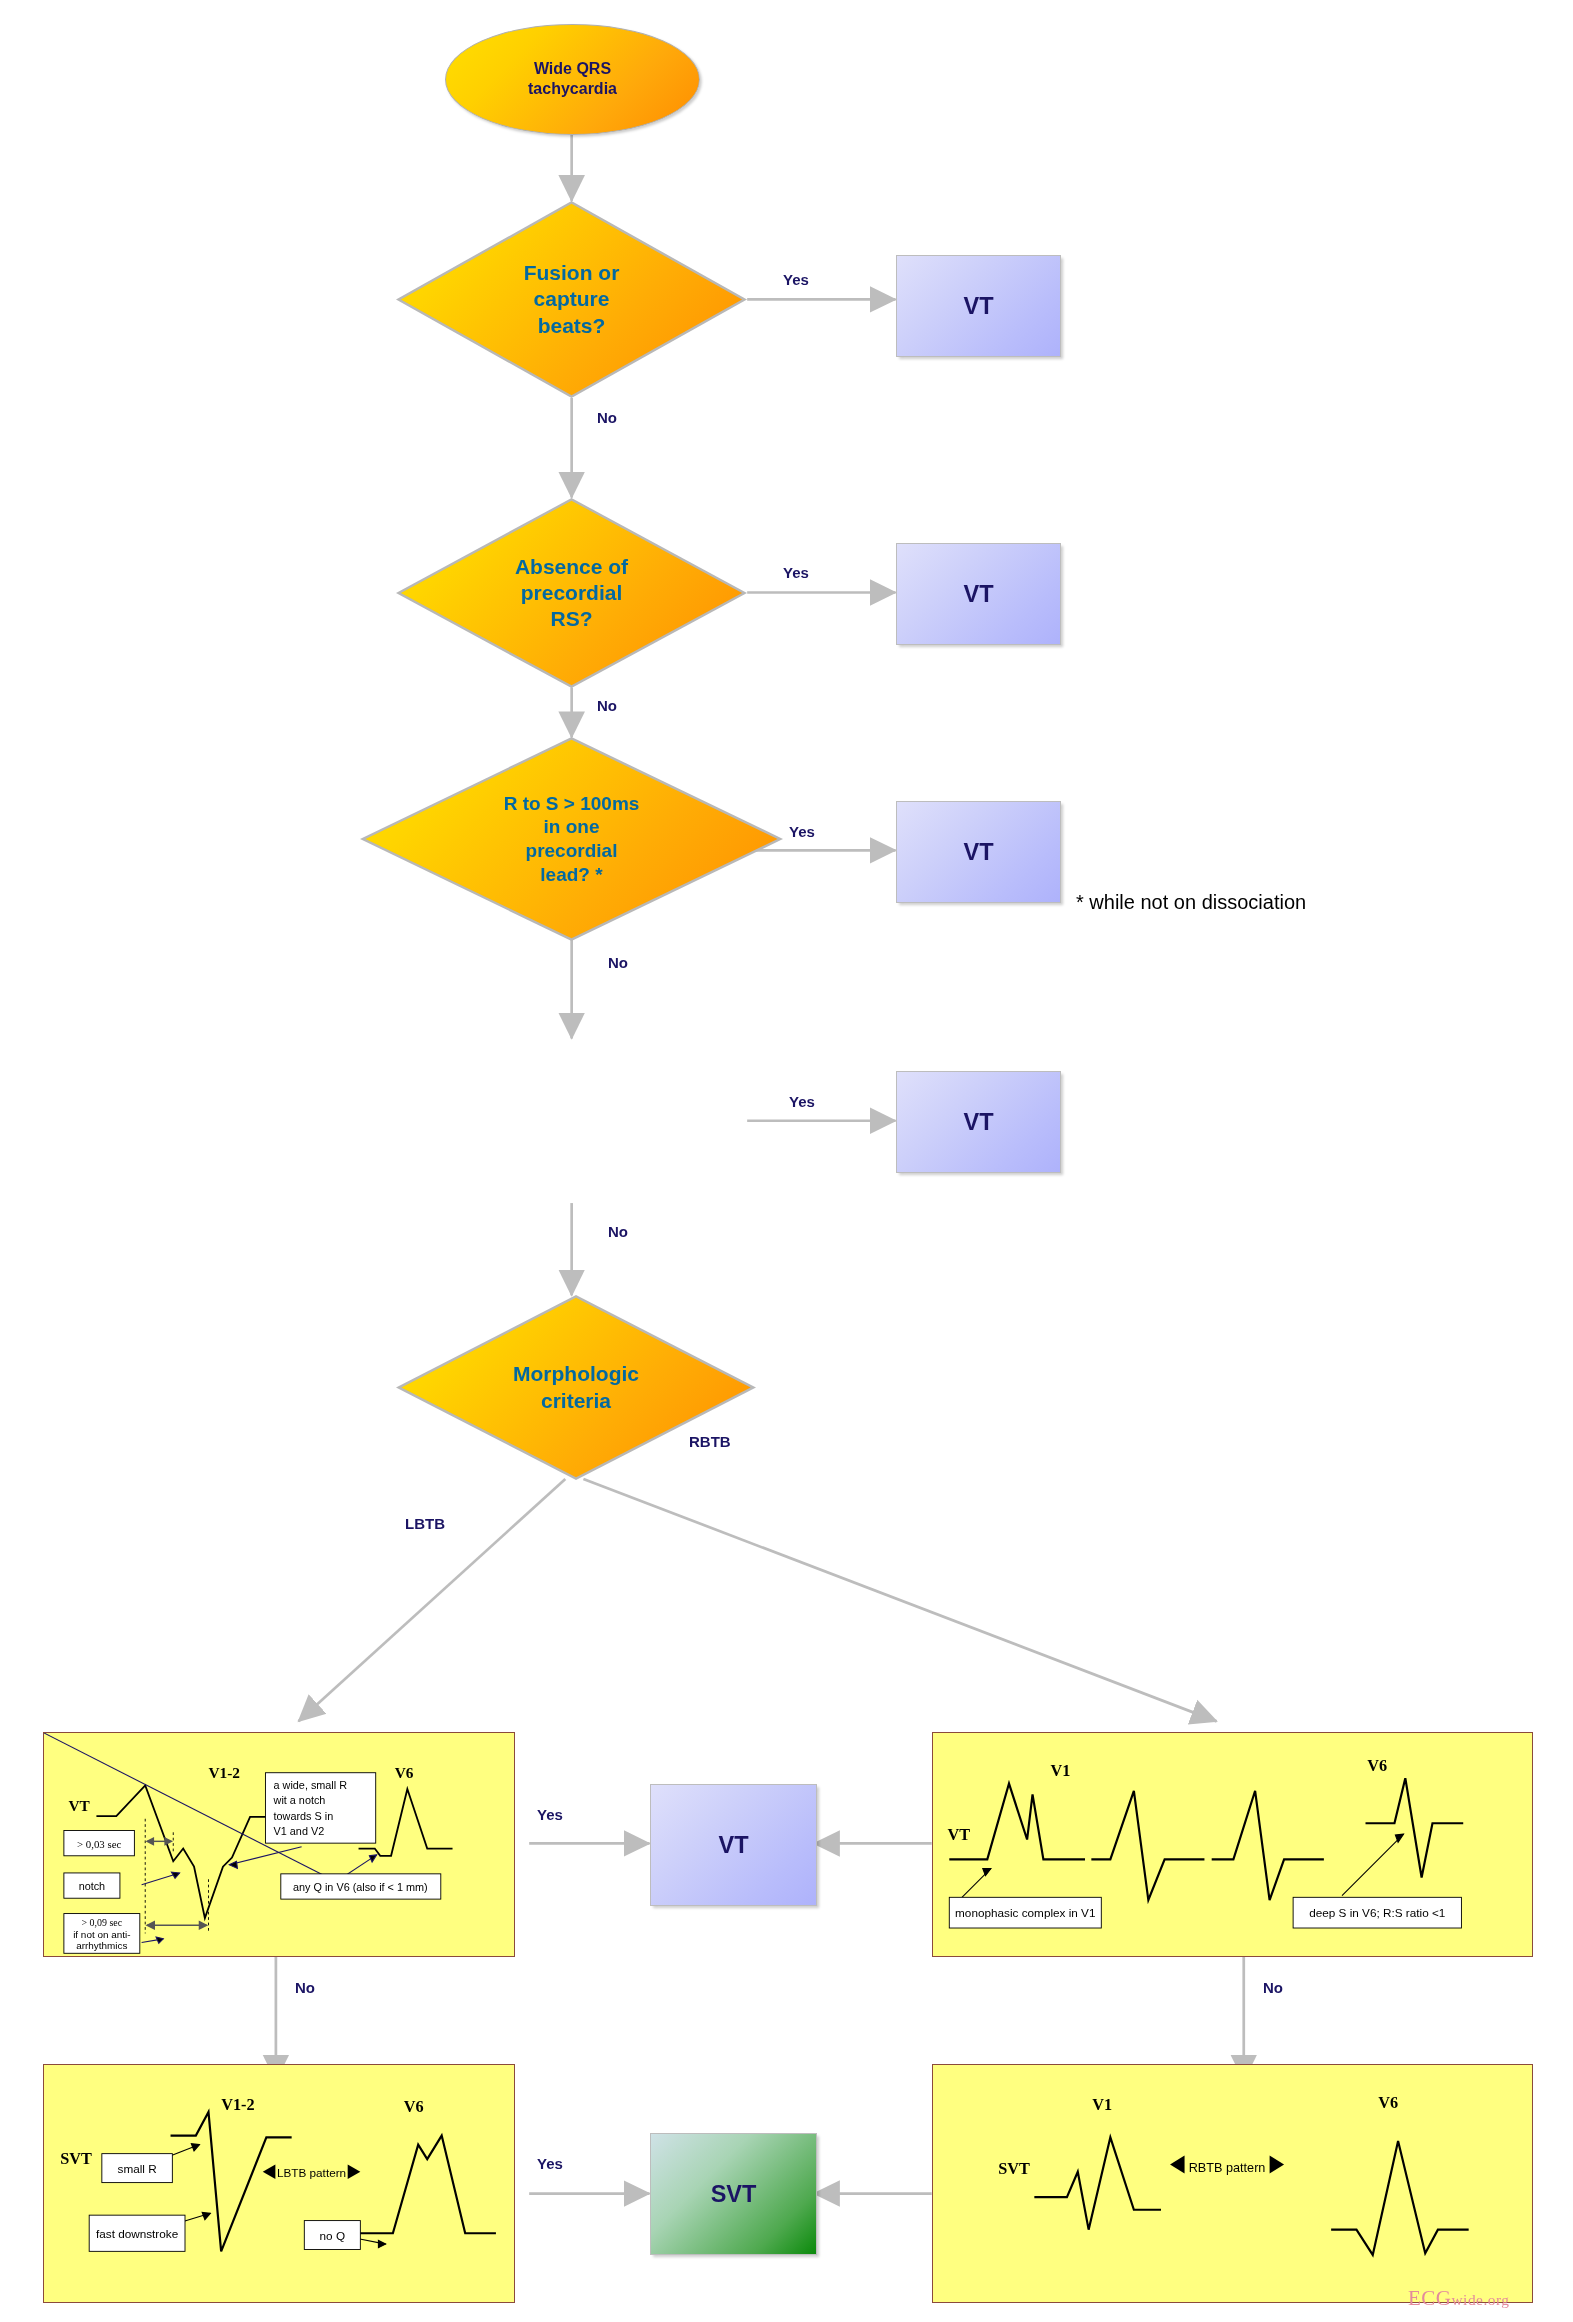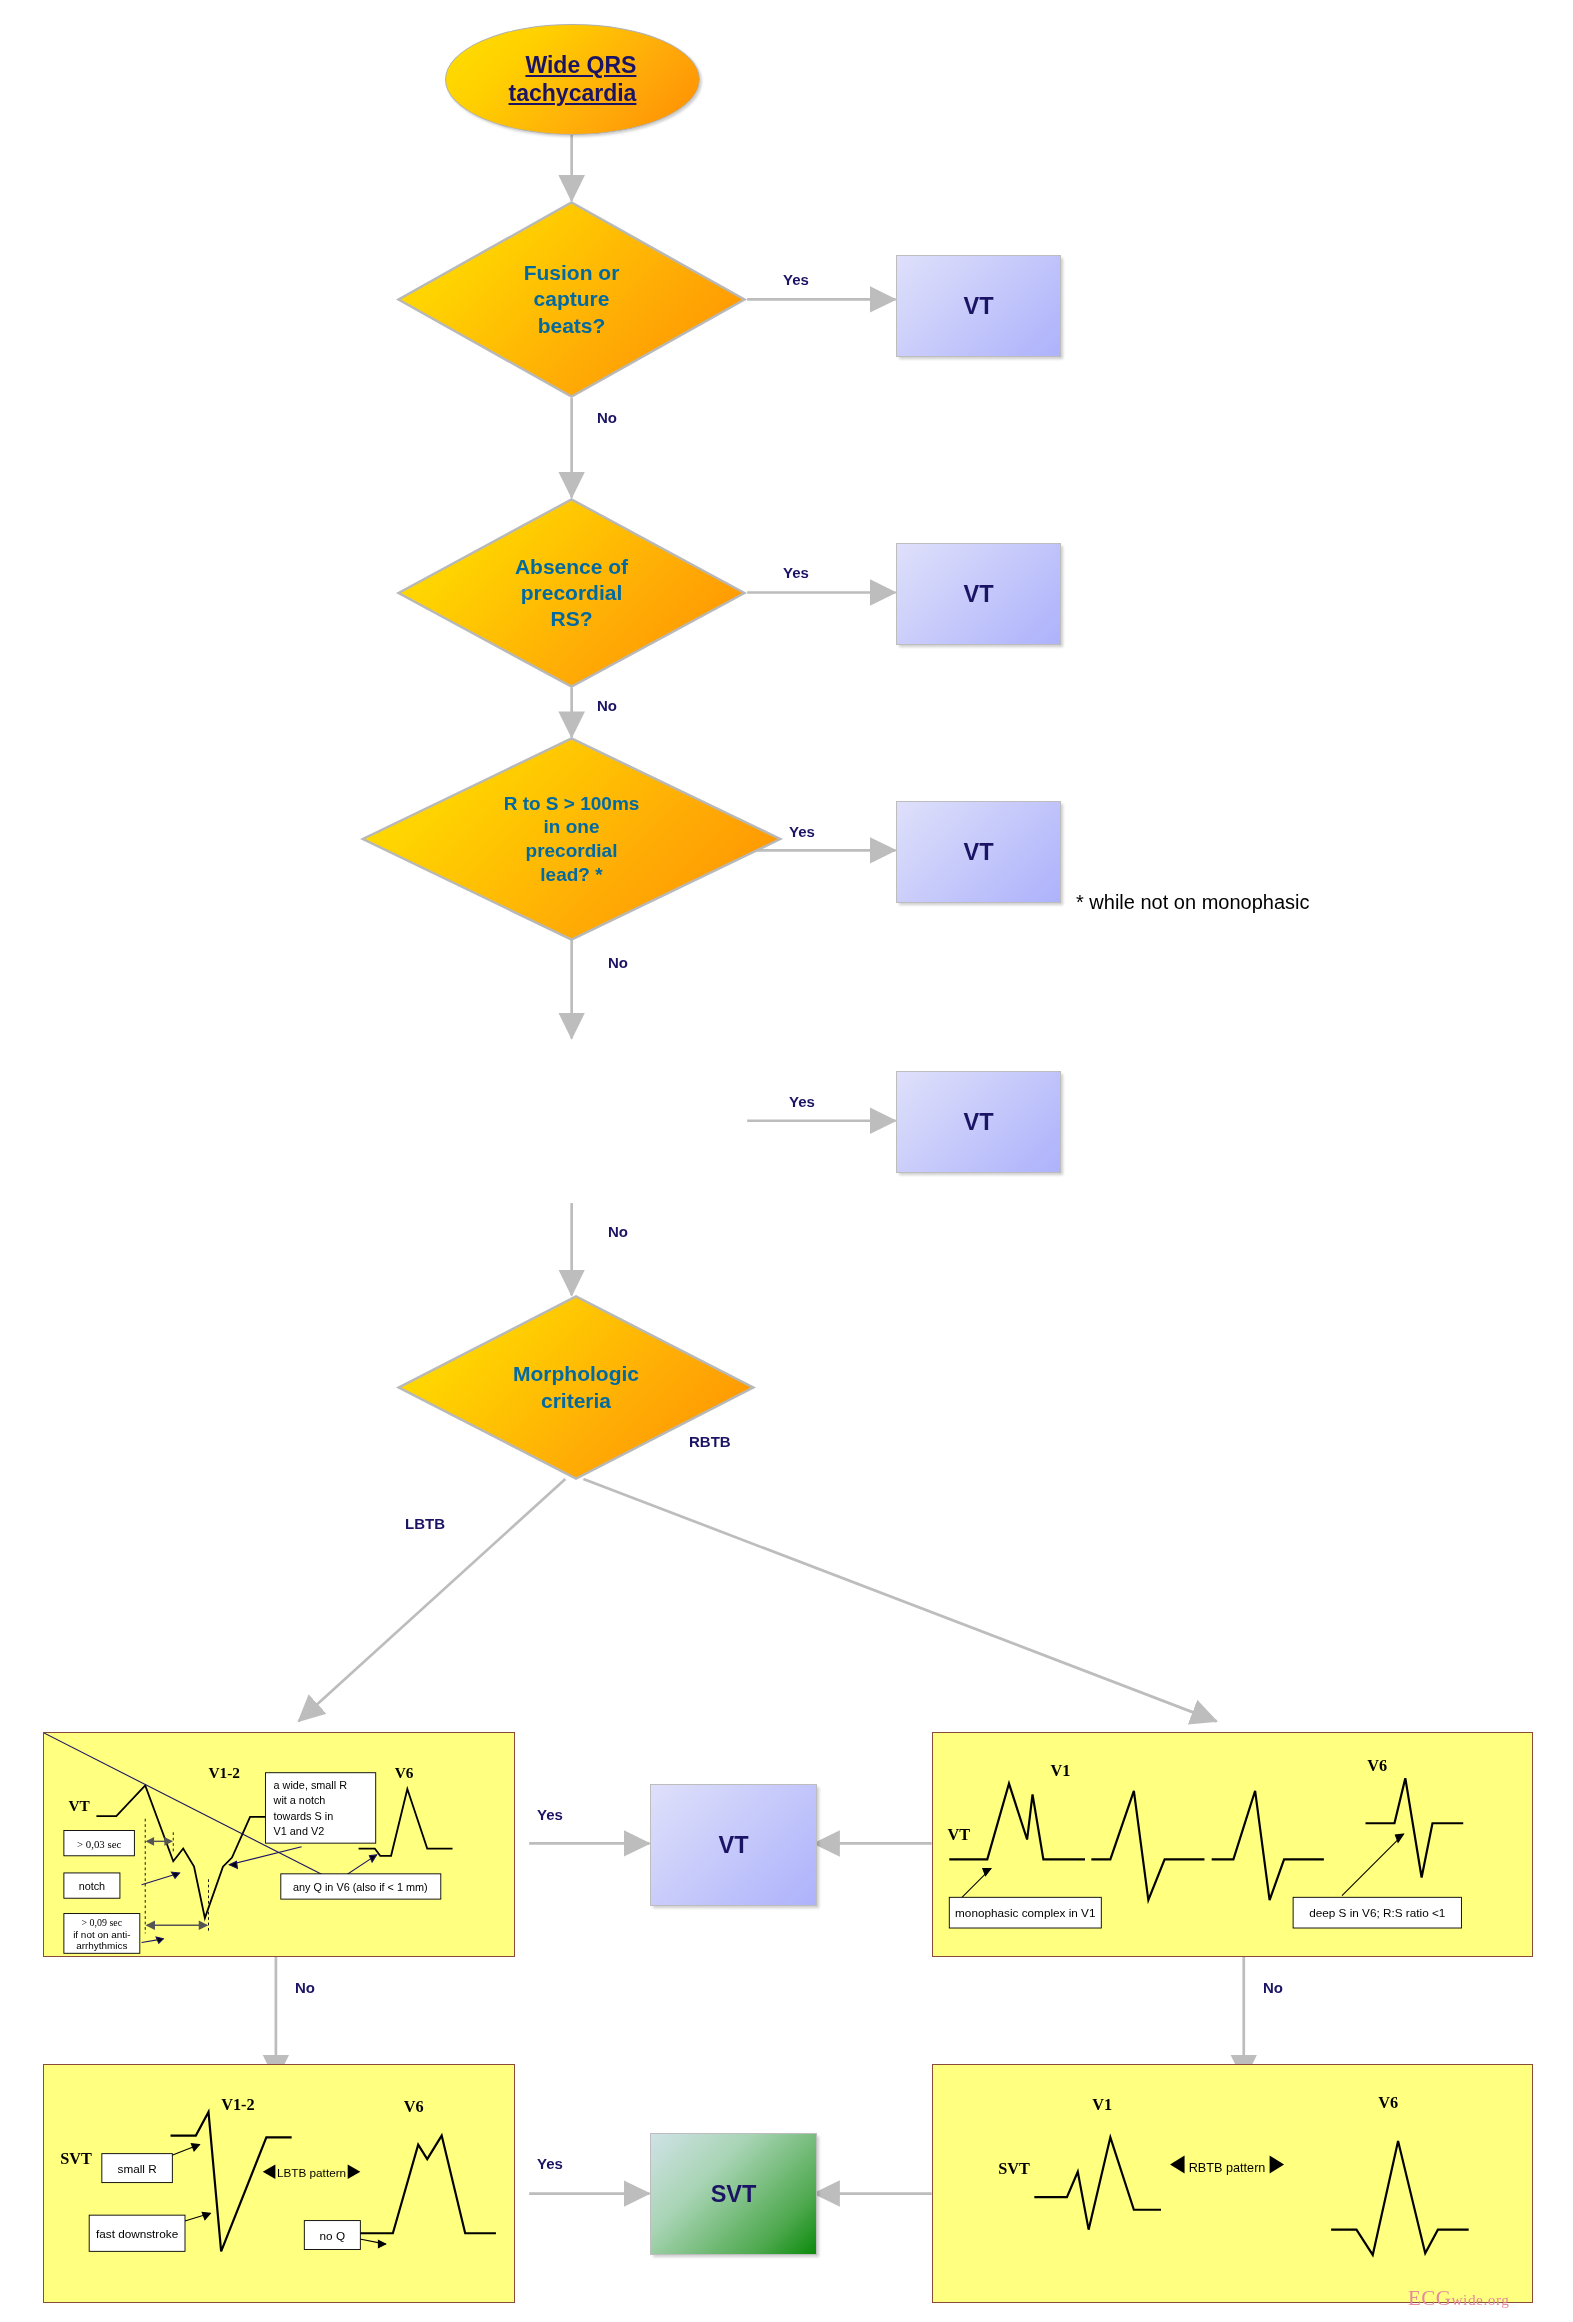--- a/index.html
+++ b/index.html
@@ -18,26 +18,25 @@
   .abs{position:absolute;}
 
   
   .start-ellipse{
     width:253px;height:109px;
     border-radius:50%;
     background:linear-gradient(135deg,#ffe000 0%,#ffd000 28%,#ffa90a 68%,#ff8c00 100%);
     border:0.9px solid #b0b0b0;
     box-shadow:1.8px 1.8px 2.7px rgba(0,0,0,0.20);
     display:flex;align-items:center;justify-content:center;
-    text-align:right;
+    text-align:center;
     color:#1b1464;
     font-weight:bold;
-    font-size:23px;
+    font-size:16px;
     line-height:1.22;
-    text-decoration:underline;
   }
 
   
   .diamond{
     display:flex;align-items:center;justify-content:center;
     text-align:center;
   }
   .diamond .dshape{
     position:absolute;inset:0;
     background:linear-gradient(135deg,#ffe400 0%,#ffd400 22%,#ffad05 62%,#ff8c00 100%);
@@ -174,21 +173,21 @@
   <div class="abs diamond" style="left:360px;top:737px;width:423px;height:204px;">
     <div class="dborder"></div>
     <div class="dshape" style="clip-path:polygon(50% 1.3%,98.7% 50%,50% 98.7%,1.3% 50%);"></div>
     <div class="dlabel" style="font-size:19px;">R to S &gt; 100ms<br>in one<br>precordial<br>lead? *</div>
   </div>
   <div class="abs flabel" style="left:789px;top:823px;">Yes</div>
   <div class="abs flabel" style="left:608px;top:954px;">No</div>
   <div class="abs resbox vt" style="left:896px;top:801px;width:163px;height:100px;">
     <span>VT</span>
   </div>
-  <div class="abs notetext" style="left:1076px;top:891px;">* while not on monophasic</div>
+  <div class="abs notetext" style="left:1076px;top:891px;">* while not on dissociation</div>
 
   <div class="abs flabel" style="left:789px;top:1093px;">Yes</div>
   <div class="abs flabel" style="left:608px;top:1223px;">No</div>
   <div class="abs resbox vt" style="left:896px;top:1071px;width:163px;height:100px;">
     <span>VT</span>
   </div>
 
   <div class="abs diamond" style="left:396px;top:1295px;width:360px;height:185px;">
     <div class="dborder"></div>
     <div class="dshape" style="clip-path:polygon(50% 1.5%,98.5% 50%,50% 98.5%,1.5% 50%);"></div>

